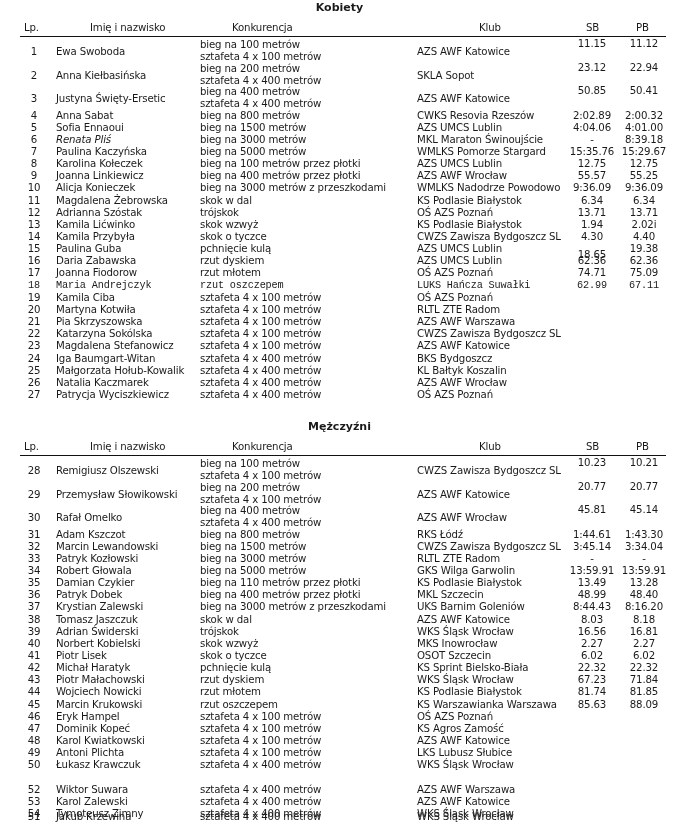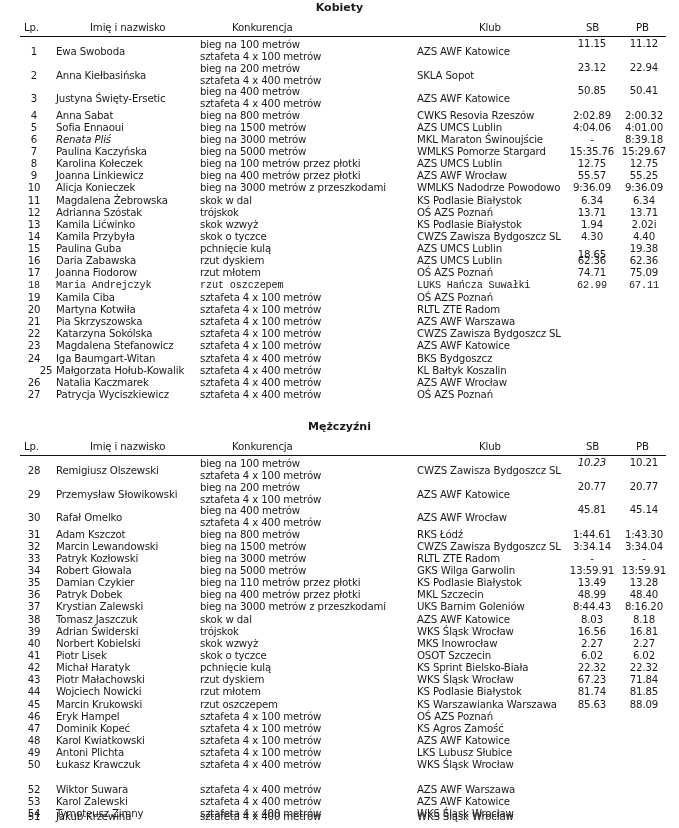--- a/index.html
+++ b/index.html
@@ -226,21 +226,21 @@
     </div>
     <div class="row" style="top: 352.5px; height: 12px;">
       <span class="c-lp" style="top: 0px;">24</span>
       <span class="c-name" style="top: 0px;">Iga Baumgart-Witan</span>
       <span class="c-ev" style="top: 0px;">sztafeta 4 x 400 metrów</span>
       <span class="c-club" style="top: 0px;">BKS Bydgoszcz</span>
       <span class="c-sb" style="top: 0px;"></span>
       <span class="c-pb" style="top: 0px;"></span>
     </div>
     <div class="row" style="top: 364.65px; height: 12px;">
-      <span class="c-lp" style="top: 0px; margin-left: 12px;">25</span>
+      <span class="c-lp" style="top: 0px;">25</span>
       <span class="c-name" style="top: 0px;">Małgorzata Hołub-Kowalik</span>
       <span class="c-ev" style="top: 0px;">sztafeta 4 x 400 metrów</span>
       <span class="c-club" style="top: 0px;">KL Bałtyk Koszalin</span>
       <span class="c-sb" style="top: 0px;"></span>
       <span class="c-pb" style="top: 0px;"></span>
     </div>
     <div class="row" style="top: 376.8px; height: 12px;">
       <span class="c-lp" style="top: 0px;">26</span>
       <span class="c-name" style="top: 0px;">Natalia Kaczmarek</span>
       <span class="c-ev" style="top: 0px;">sztafeta 4 x 400 metrów</span>
@@ -267,21 +267,21 @@
   <span style="left:566px;">SB</span>
   <span style="left:616px;">PB</span>
 </div>
 <div class="rows" id="rows-men" style="top:0;">
     <div class="row" style="top: 458px; height: 24px;">
       <span class="c-lp" style="top: 7px;">28</span>
       <span class="c-name" style="top: 7px;">Remigiusz Olszewski</span>
       <span class="c-ev" style="top: 0px;">bieg na 100 metrów</span>
       <span class="c-ev" style="top: 12px;">sztafeta 4 x 100 metrów</span>
       <span class="c-club" style="top: 7px;">CWZS Zawisza Bydgoszcz SL</span>
-      <span class="c-sb" style="top: -1px; font-style: italic;">10.23</span>
+      <span class="c-sb" style="top: -1px;">10.23</span>
       <span class="c-pb" style="top: -1px;">10.21</span>
     </div>
     <div class="row" style="top: 481.5px; height: 24px;">
       <span class="c-lp" style="top: 7px;">29</span>
       <span class="c-name" style="top: 7px;">Przemysław Słowikowski</span>
       <span class="c-ev" style="top: 0px;">bieg na 200 metrów</span>
       <span class="c-ev" style="top: 12px;">sztafeta 4 x 100 metrów</span>
       <span class="c-club" style="top: 7px;">AZS AWF Katowice</span>
       <span class="c-sb" style="top: -1px;">20.77</span>
       <span class="c-pb" style="top: -1px;">20.77</span>
@@ -301,21 +301,21 @@
       <span class="c-ev" style="top: 0px;">bieg na 800 metrów</span>
       <span class="c-club" style="top: 0px;">RKS Łódź</span>
       <span class="c-sb" style="top: 0px;">1:44.61</span>
       <span class="c-pb" style="top: 0px;">1:43.30</span>
     </div>
     <div class="row" style="top: 540.65px; height: 12px;">
       <span class="c-lp" style="top: 0px;">32</span>
       <span class="c-name" style="top: 0px;">Marcin Lewandowski</span>
       <span class="c-ev" style="top: 0px;">bieg na 1500 metrów</span>
       <span class="c-club" style="top: 0px;">CWZS Zawisza Bydgoszcz SL</span>
-      <span class="c-sb" style="top: 0px;">3:34.14</span>
+      <span class="c-sb" style="top: 0px;">3:45.14</span>
       <span class="c-pb" style="top: 0px;">3:34.04</span>
     </div>
     <div class="row" style="top: 552.8px; height: 12px;">
       <span class="c-lp" style="top: 0px;">33</span>
       <span class="c-name" style="top: 0px;">Patryk Kozłowski</span>
       <span class="c-ev" style="top: 0px;">bieg na 3000 metrów</span>
       <span class="c-club" style="top: 0px;">RLTL ZTE Radom</span>
       <span class="c-sb" style="top: 0px;">-</span>
       <span class="c-pb" style="top: 0px;">-</span>
     </div>

